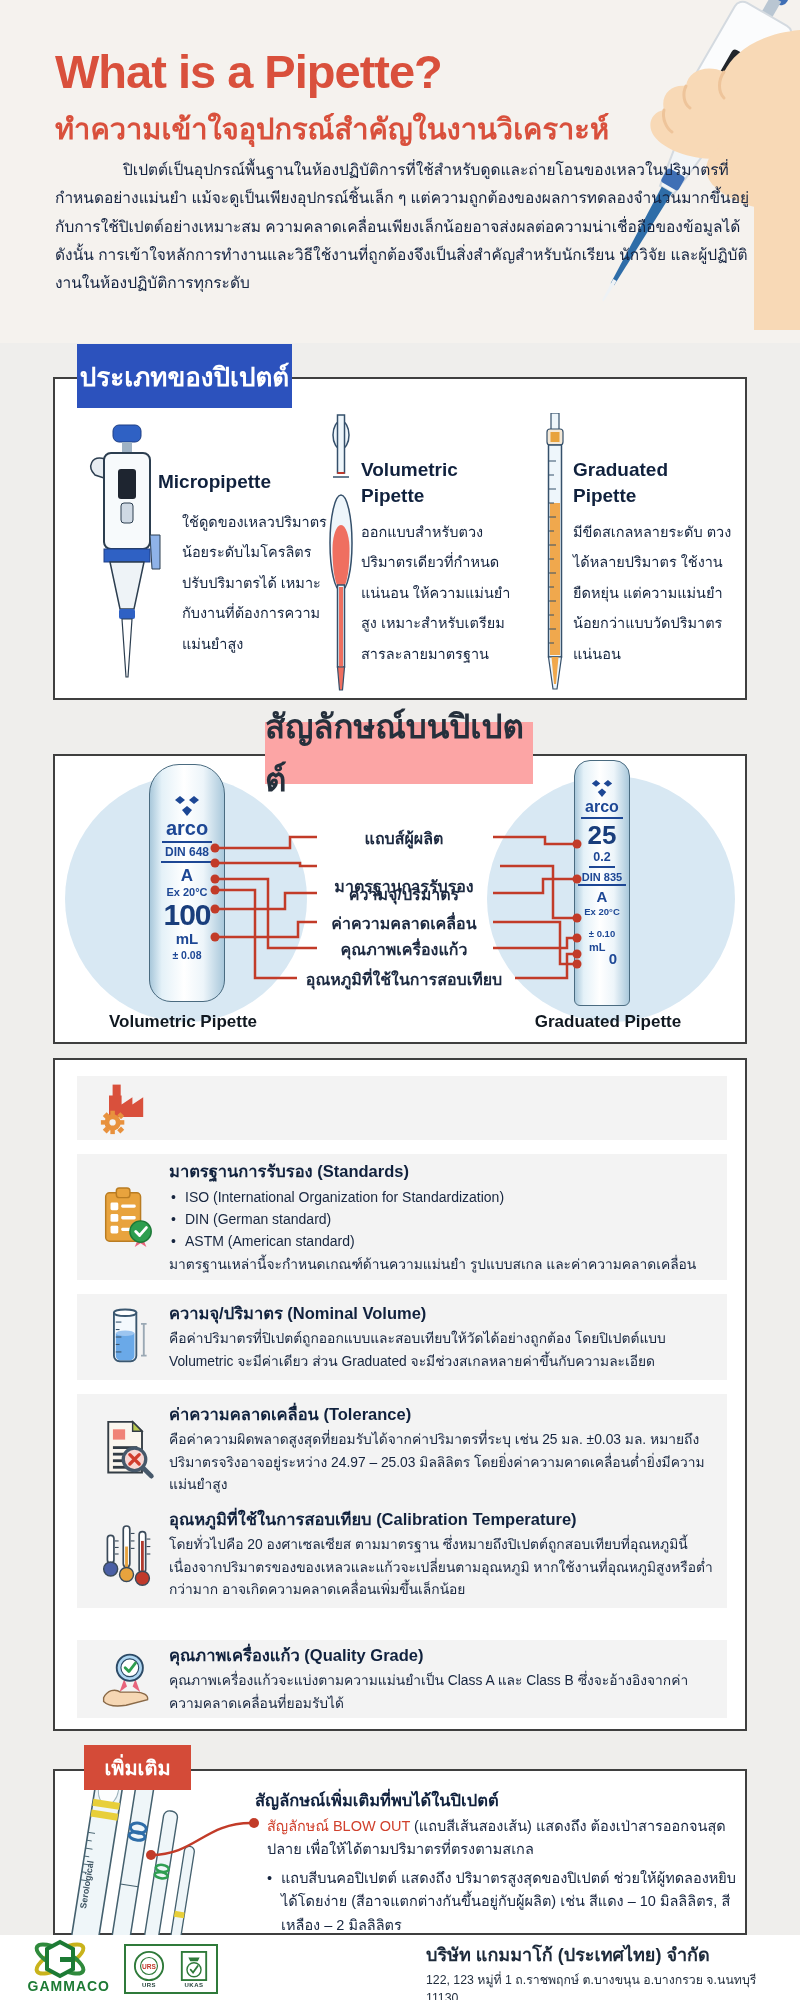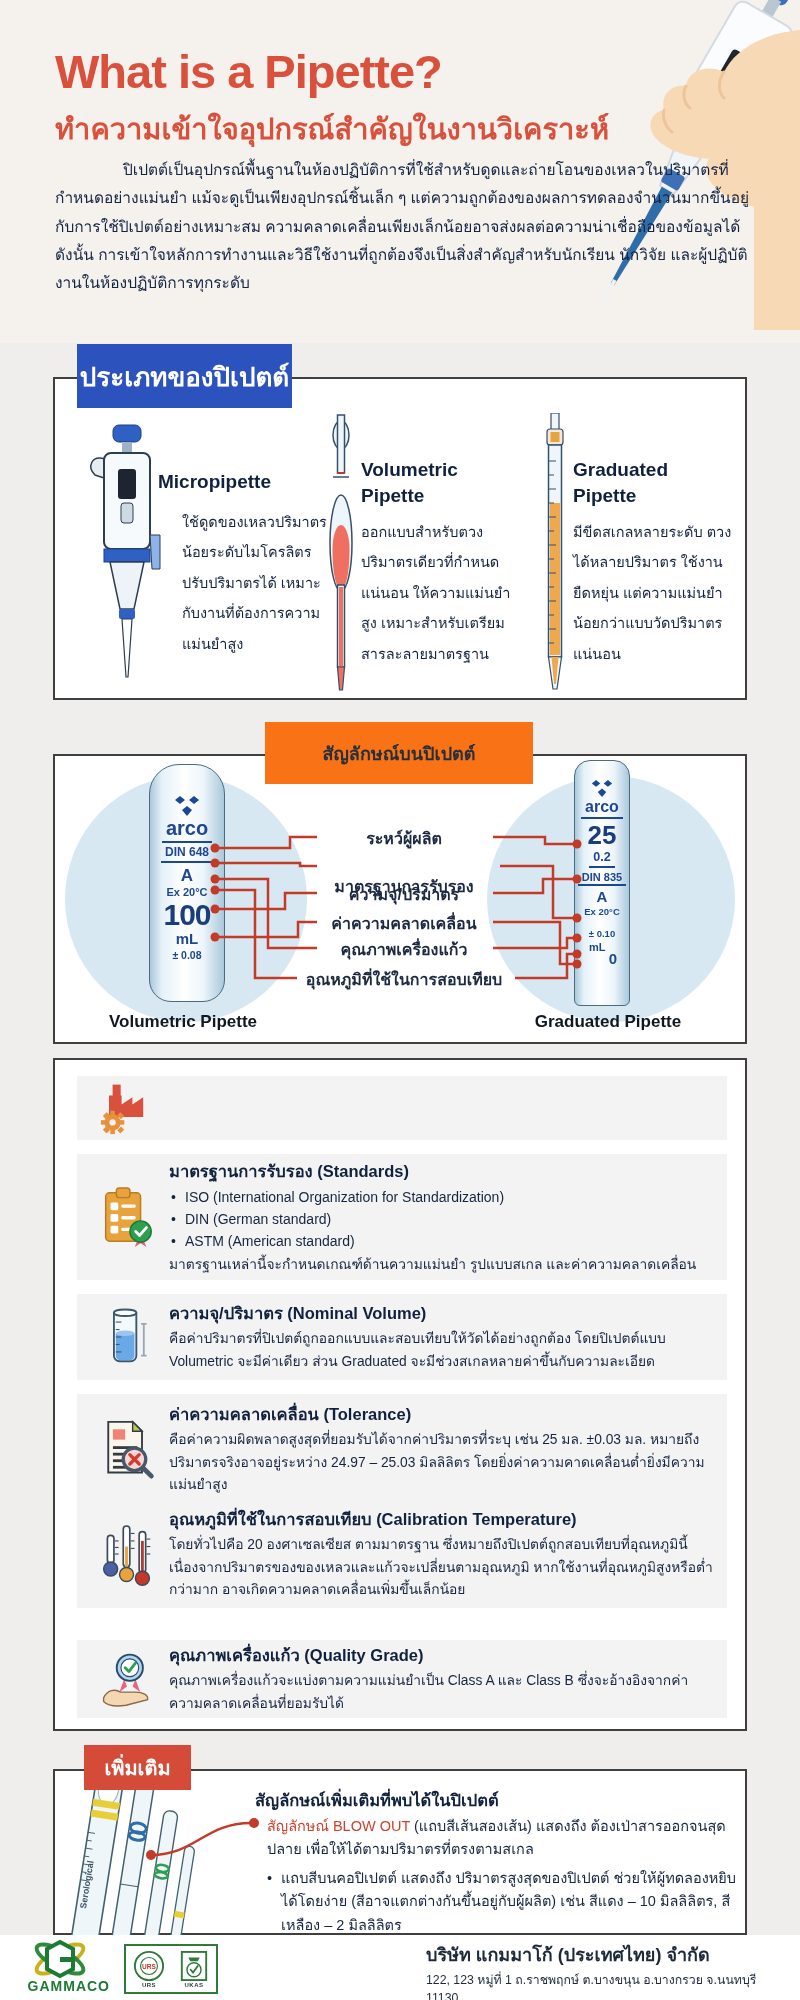--- a/index.html
+++ b/index.html
@@ -15,21 +15,21 @@
   
   #header-band { left:0; top:0; width:800px; height:343px; background:#f5f2ee; }
   #main-title { left:55px; top:44px; font-size:47px; font-weight:800; color:#d9503c; letter-spacing:-1px; }
   #sub-title  { left:55px; top:106px; font-size:29px; font-weight:800; color:#d9503c; }
   #intro-par  { left:55px; top:156px; width:696px; font-size:15.5px; line-height:1.83; text-indent:68px; color:#152441; }
   #hand-art   { right:0; top:0; }
 
   
   .sec-label { display:flex; align-items:center; justify-content:center; font-weight:800; }
   #sec1-label { left:77px;  top:344px;  width:215px; height:64px; background:#2c52bd; color:#ffffff; font-size:26px; }
-  #sec2-label { left:265px; top:722px;  width:268px; height:62px; background:#f97316; color:#26303c; font-size:18px; }
+  #sec2-label { left:265px; top:722px;  width:268px; height:62px; background:#fca5a5; color:#26303c; font-size:33px; }
   #sec4-label { left:84px;  top:1745px; width:107px; height:45px; background:#d44b38; color:#ffffff; font-size:20px; }
 
   .card { background:#ffffff; border:2px solid #3f3f3f; }
   #sec1-card { left:53px; top:377px;  width:694px; height:323px; }
   #sec2-card { left:53px; top:754px;  width:694px; height:290px; }
   #sec3-card { left:53px; top:1058px; width:694px; height:673px; }
   #sec4-card { left:53px; top:1769px; width:694px; height:166px; }
 
   
   .type-head { font-size:19px; font-weight:800; color:#10213d; line-height:1.35; }
@@ -266,21 +266,21 @@
           <circle cx="160" cy="181" r="4.5"></circle>
         <circle cx="522" cy="88" r="4.5"></circle>
           <circle cx="522" cy="123" r="4.5"></circle>
         <circle cx="522" cy="162" r="4.5"></circle>
           <circle cx="522" cy="182" r="4.5"></circle>
         <circle cx="522" cy="198" r="4.5"></circle>
           <circle cx="522" cy="208" r="4.5"></circle>
       </g>
     </svg>
 
-    <div id="lb1" class="sym-label">ระหว์ผู้ผลิต</div>
+    <div id="lb1" class="sym-label">แถบส์ผู้ผลิต</div>
     <div id="lb2" class="sym-label">มาตรฐานการรับรอง</div>
     <div id="lb3" class="sym-label">ความจุ/ปริมาตร</div>
     <div id="lb4" class="sym-label">ค่าความคลาดเคลื่อน</div>
     <div id="lb5" class="sym-label">คุณภาพเครื่องแก้ว</div>
     <div id="lb6" class="sym-label">อุณหภูมิที่ใช้ในการสอบเทียบ</div>
 
     <div id="cap-l" class="tube-caption">Volumetric Pipette</div>
     <div id="cap-r" class="tube-caption">Graduated Pipette</div>
   </div>
   <div id="sec2-label" class="abs sec-label">สัญลักษณ์บนปิเปตต์</div>

